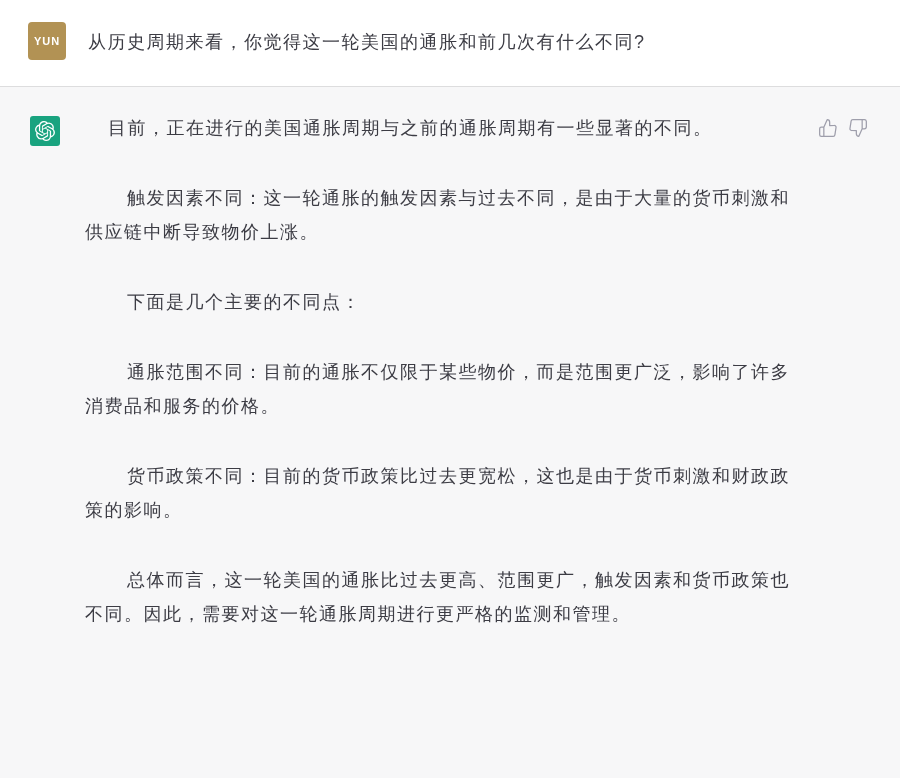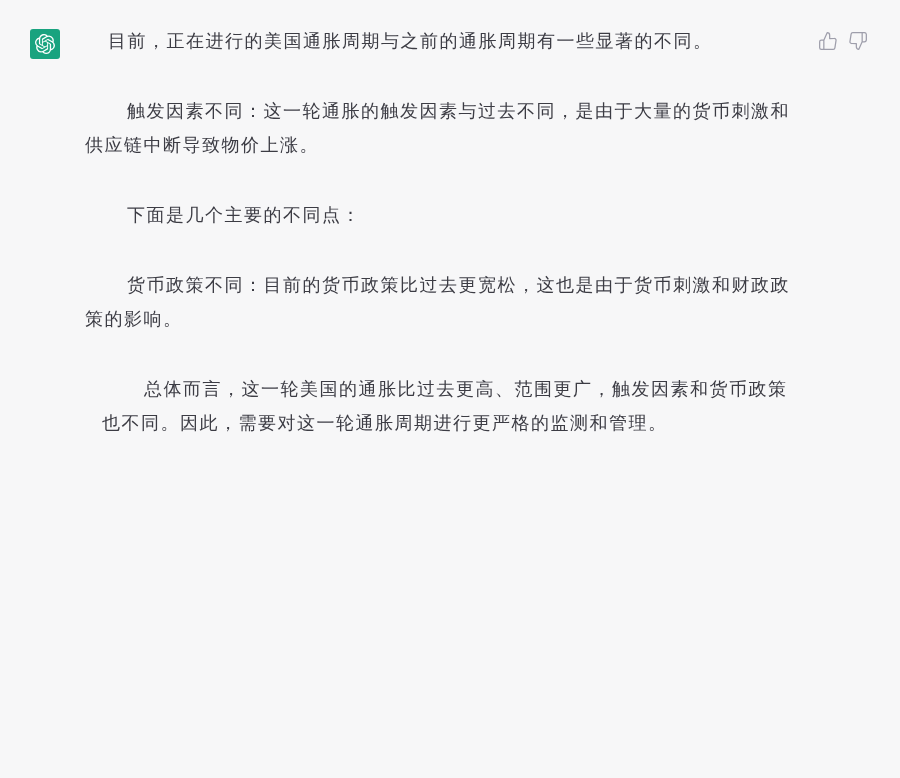--- a/index.html
+++ b/index.html
@@ -64,21 +64,21 @@
   .assistant-text{
     margin-left:25px;
     width:715px;
     flex:none;
     font-size:18px;
     line-height:34px;
     letter-spacing:1.5px;
   }
   .assistant-text p{margin:0 0 36px;text-indent:42px;}
   .assistant-text p.p-first{text-indent:23px;}
-  .assistant-text p:last-child{margin-bottom:0;margin-left:17px;}
+  .assistant-text p:last-child{margin-bottom:0;}
 
   
   .actions{
     margin-left:auto;
     margin-top:7px;
     display:flex;
     gap:10px;
     flex:none;
   }
   .action-btn{
@@ -89,34 +89,41 @@
     display:flex;align-items:center;justify-content:center;
   }
   .action-btn svg{width:20px;height:20px;stroke:currentColor;fill:none;
     stroke-width:1.5;stroke-linecap:round;stroke-linejoin:round;}
 </style>
 </head>
 <body>
 
 <div class="chat">
 
+  <div class="user-row">
+    <div class="avatar-user">
+      <span>YUN</span>
+    </div>
+    <div class="user-text">从历史周期来看，你觉得这一轮美国的通胀和前几次有什么不同?</div>
+  </div>
 
   <div class="assistant-row">
     <div class="avatar-assistant">
       <span style="display:flex;">
         <svg viewBox="0 0 24 24" aria-hidden="true">
             <path d="M22.2819 9.8211a5.9847 5.9847 0 0 0-.5157-4.9108 6.0462 6.0462 0 0 0-6.5098-2.9A6.0651 6.0651 0 0 0 4.9807 4.1818a5.9847 5.9847 0 0 0-3.9977 2.9 6.0462 6.0462 0 0 0 .7427 7.0966 5.98 5.98 0 0 0 .511 4.9107 6.051 6.051 0 0 0 6.5146 2.9001A5.9847 5.9847 0 0 0 13.2599 24a6.0557 6.0557 0 0 0 5.7718-4.2058 5.9894 5.9894 0 0 0 3.9977-2.9001 6.0557 6.0557 0 0 0-.7475-7.0729zm-9.022 12.6081a4.4755 4.4755 0 0 1-2.8764-1.0408l.1419-.0804 4.7783-2.7582a.7948.7948 0 0 0 .3927-.6813v-6.7371l2.02 1.1686a.071.071 0 0 1 .038.0615v5.5826a4.504 4.504 0 0 1-4.4945 4.4851zm-9.6607-4.1254a4.4708 4.4708 0 0 1-.5346-3.0137l.142.0852 4.783 2.7582a.7712.7712 0 0 0 .7806 0l5.8428-3.3685v2.3324a.0804.0804 0 0 1-.0332.0615L9.74 19.9502a4.4992 4.4992 0 0 1-6.1408-1.6464zM2.3408 7.8956a4.485 4.485 0 0 1 2.3655-1.9728V11.6a.7664.7664 0 0 0 .3879.6765l5.8144 3.3543-2.0201 1.1685a.0757.0757 0 0 1-.071 0l-4.8303-2.7865A4.504 4.504 0 0 1 2.3408 7.8956zm16.5963 3.8558L13.1038 8.364 15.1192 7.2a.0757.0757 0 0 1 .071 0l4.8303 2.7913a4.4944 4.4944 0 0 1-.6765 8.1042v-5.6772a.79.79 0 0 0-.407-.667zm2.0107-3.0231l-.142-.0852-4.7735-2.7818a.7759.7759 0 0 0-.7854 0L9.409 9.2297V6.8974a.0662.0662 0 0 1 .0284-.0615l4.8303-2.7866a4.4992 4.4992 0 0 1 6.6802 4.66zM8.3065 12.863l-2.02-1.1638a.0804.0804 0 0 1-.038-.0567V6.0742a4.4992 4.4992 0 0 1 7.3757-3.4537l-.142.0805L8.704 5.459a.7948.7948 0 0 0-.3927.6813zm1.0976-2.3654l2.602-1.4998 2.6069 1.4998v2.9994l-2.5974 1.4997-2.6067-1.4997Z"></path>
           </svg>
       </span>
     </div>
 
     <div class="assistant-text">
       <p class="p-first">目前，正在进行的美国通胀周期与之前的通胀周期有一些显著的不同。</p>
       <p>触发因素不同：这一轮通胀的触发因素与过去不同，是由于大量的货币刺激和供应链中断导致物价上涨。</p>
       <p>下面是几个主要的不同点：</p>
+      <p>通胀范围不同：目前的通胀不仅限于某些物价，而是范围更广泛，影响了许多消费品和服务的价格。</p>
       <p>货币政策不同：目前的货币政策比过去更宽松，这也是由于货币刺激和财政政策的影响。</p>
       <p>总体而言，这一轮美国的通胀比过去更高、范围更广，触发因素和货币政策也不同。因此，需要对这一轮通胀周期进行更严格的监测和管理。</p>
     </div>
 
     <div class="actions">
       <button class="action-btn" title="">
         <span style="display:flex;">
           <svg viewBox="0 0 24 24" aria-hidden="true">
               <path d="M14 9V5a3 3 0 0 0-3-3l-4 9v11h11.28a2 2 0 0 0 2-1.7l1.38-9a2 2 0 0 0-2-2.3zM7 22H4a2 2 0 0 1-2-2v-7a2 2 0 0 1 2-2h3"></path>
             </svg>

